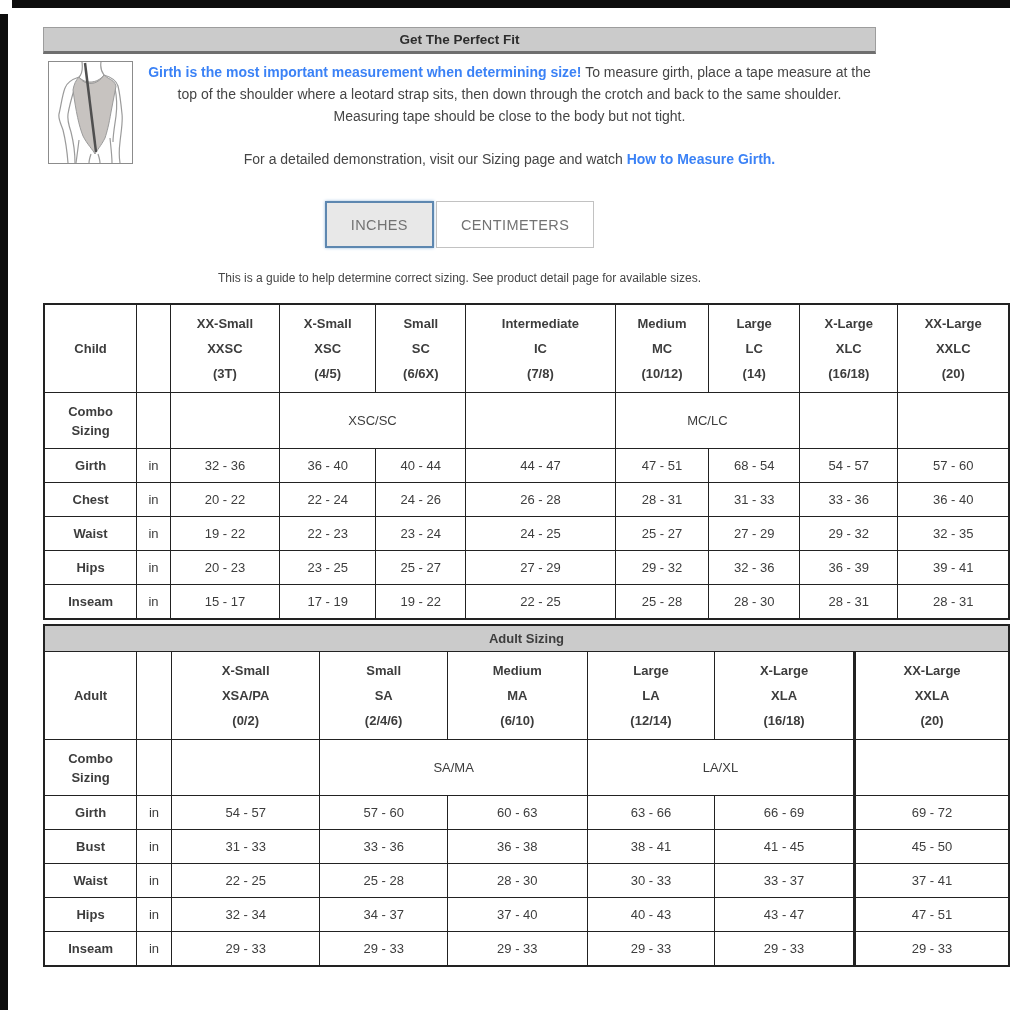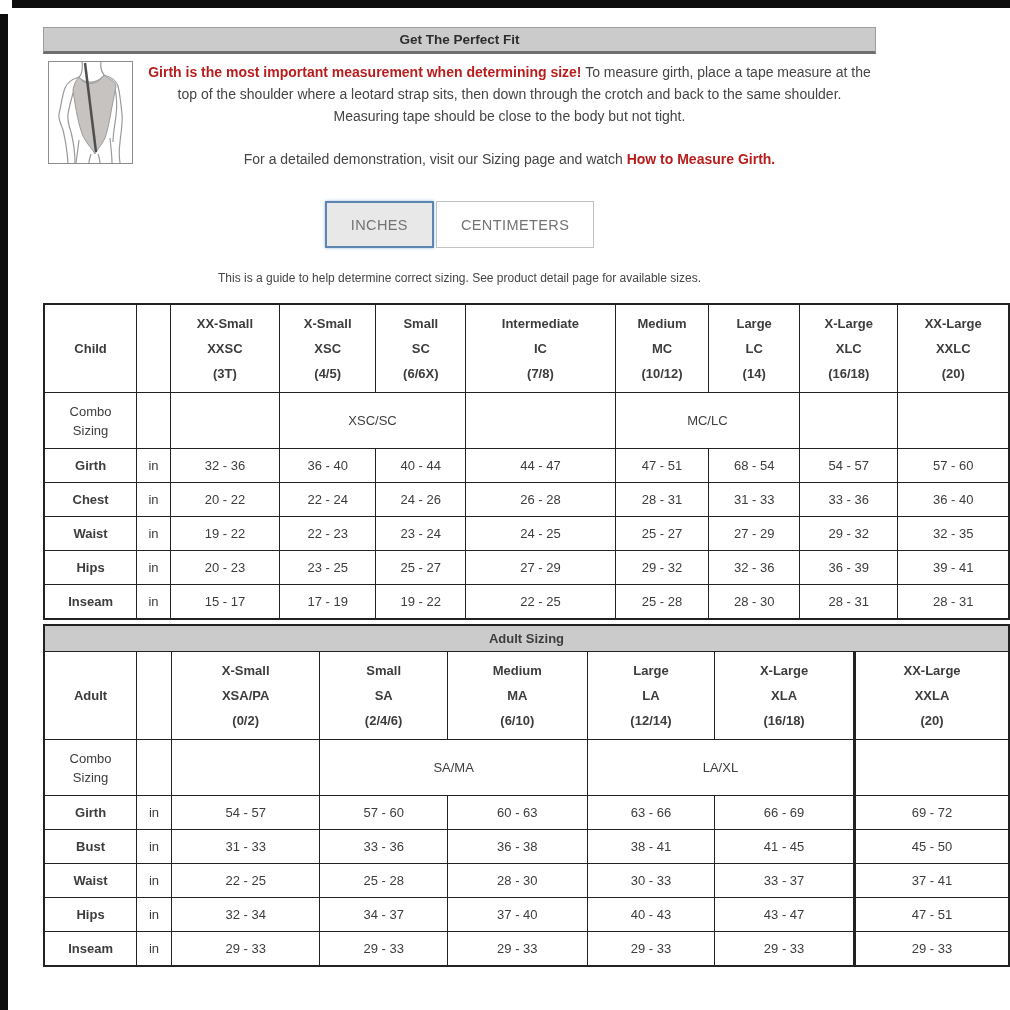--- a/index.html
+++ b/index.html
@@ -14,21 +14,21 @@
 
   .banner{
     background:#cbcbcb;border:1px solid #9d9d9d;border-bottom:3px solid #6f6f6f;
     height:23px;line-height:23px;text-align:center;
     font-weight:bold;font-size:13.5px;color:#2d2d2d;
   }
 
   .intro{display:flex;margin-top:7px;}
   .illus-box{width:83px;height:101px;border:1px solid #8c8c8c;margin-left:5px;flex:none;background:#fff;}
   .intro-text{flex:1;padding-left:10px;text-align:center;font-size:14px;line-height:22px;color:#454545;}
-  .intro-text b{color:#b91c1c;}
+  .intro-text b{color:#3b82f6;}
   .demo{margin-top:21px;}
 
   .unit-row{text-align:center;margin-top:31px;}
   button.unit{
     font-family:inherit;font-size:14.5px;color:#737373;height:47px;
     background:#ffffff;border:1px solid #c2c2c2;padding:0 24px;
     letter-spacing:0.4px;vertical-align:middle;margin:0 1px;cursor:pointer;
   }
   button.unit.selected{
     background:#e8e8e8;border:2px solid #5d87b0;box-shadow:0 0 3px #9cbede;
@@ -43,21 +43,21 @@
   table.sizing th, table.sizing td{
     border:1px solid #222222;text-align:center;font-size:13px;padding:0;
     color:#3d3d3d;overflow:hidden;
   }
   table.child{margin-top:18px;}
   table.adult{margin-top:4px;}
   .title-row th{background:#cbcbcb;height:25px;font-size:13px;font-weight:bold;color:#2d2d2d;}
   .header-row th{height:87px;font-weight:bold;color:#333333;}
   .header-row .line{line-height:25px;}
   .combo-row th,.combo-row td{height:55px;}
-  .combo-row th{font-weight:normal;line-height:19px;}
+  .combo-row th{font-weight:bold;line-height:19px;}
   .combo-row th span{display:inline-block;width:52px;}
   .data-row th,.data-row td{height:33px;}
   .data-row th{font-weight:bold;color:#333333;}
   td.unit-cell{font-weight:normal;}
   .thick-left{border-left:3px solid #222222 !important;}
 </style>
 </head>
 <body>
 
 <div class="frame-top"></div>

